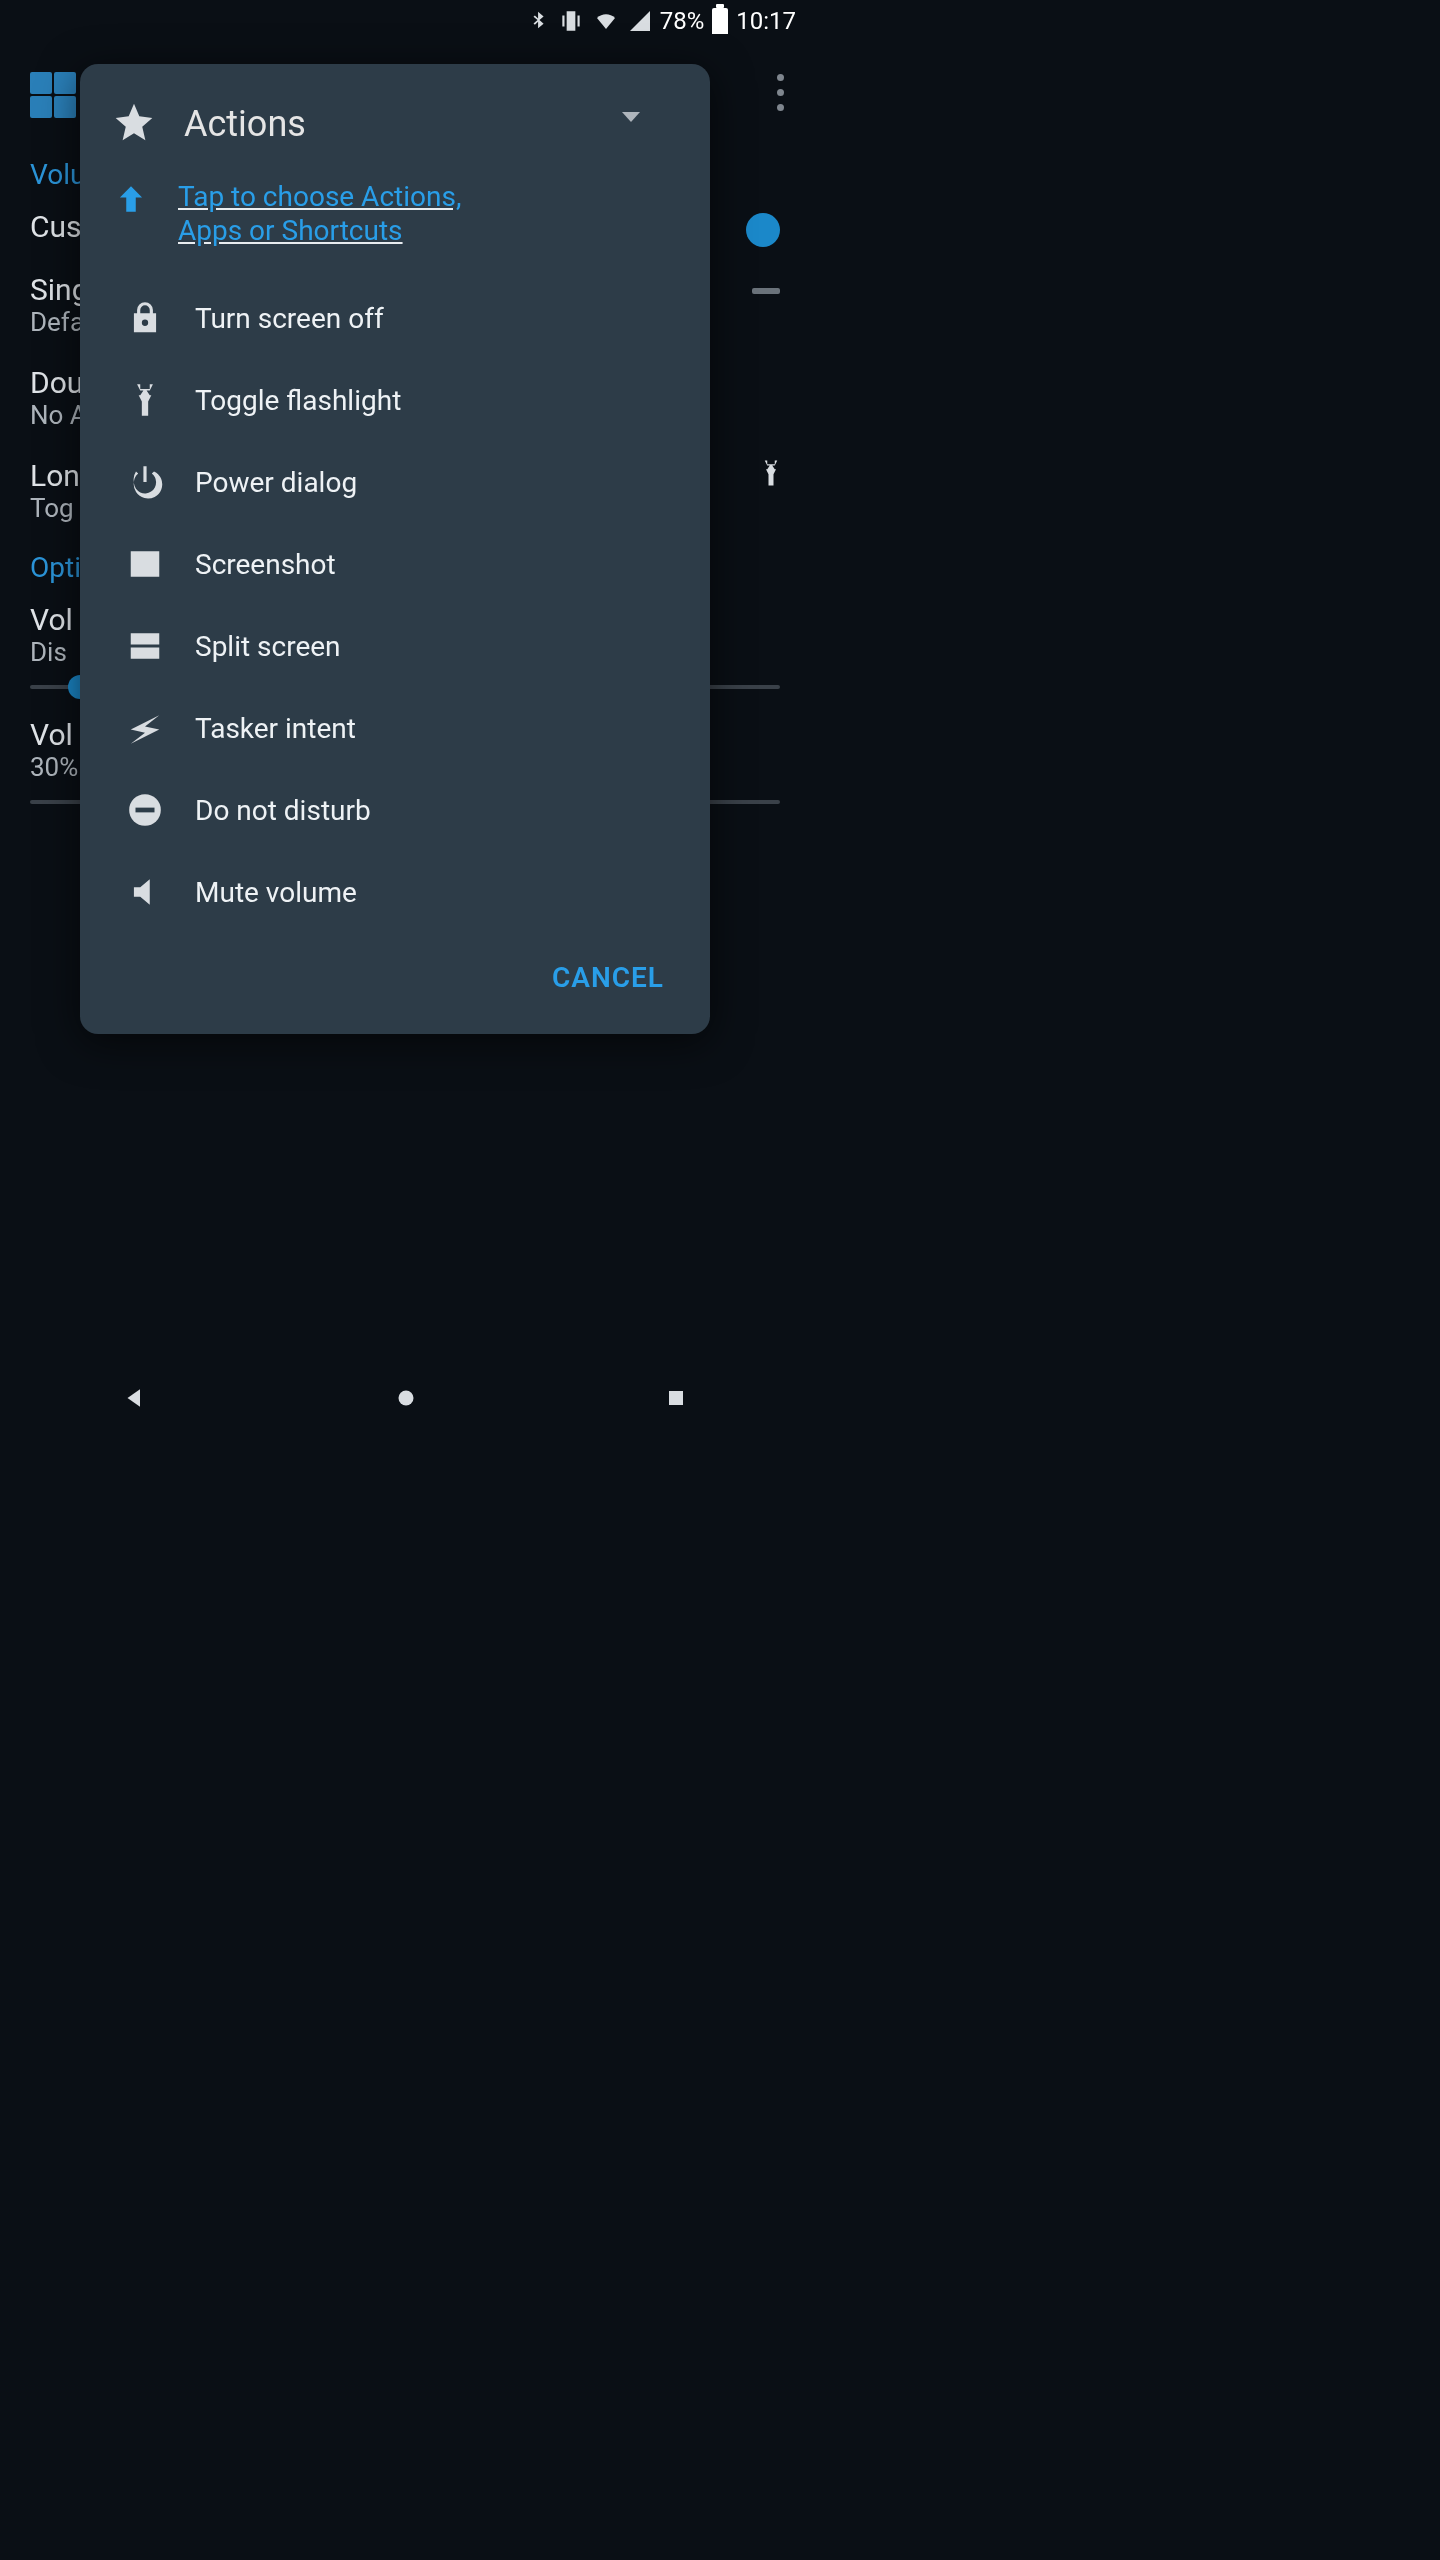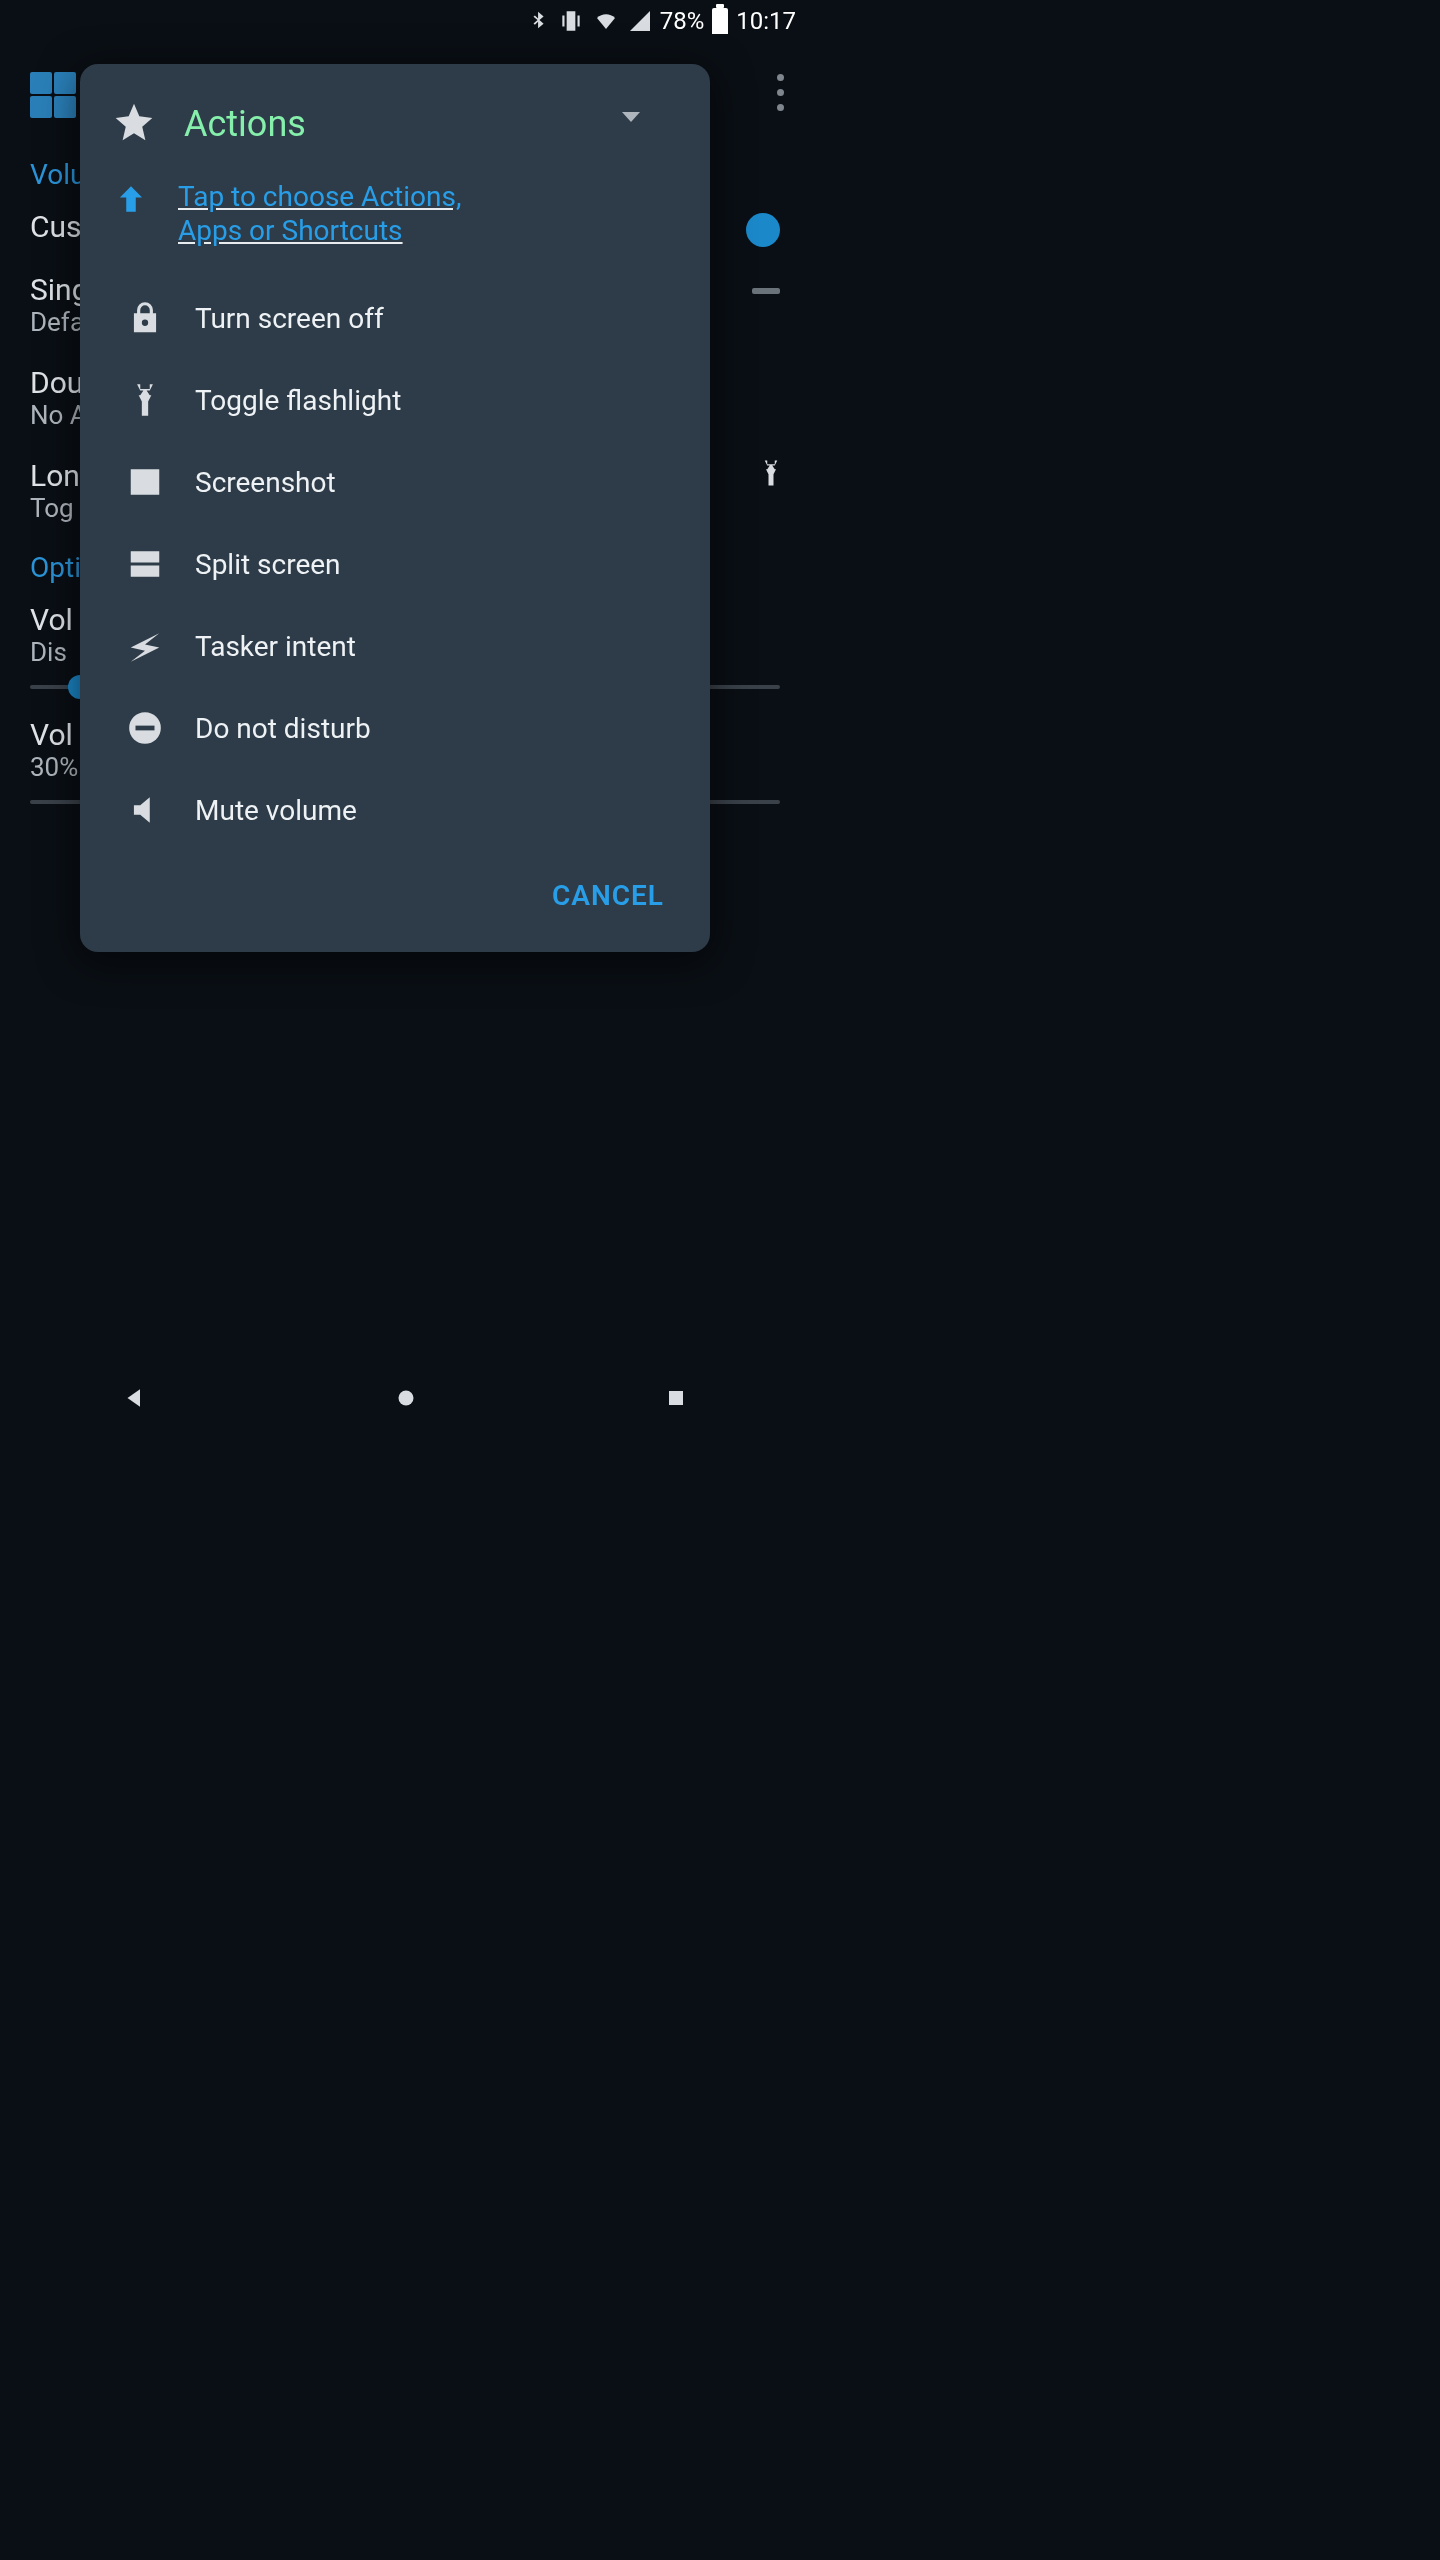--- a/index.html
+++ b/index.html
@@ -56,21 +56,21 @@
   }
   .dialog-head {
     display:flex; align-items:center; gap:28px;
     padding:4px 32px 26px 32px;
     position:relative;
   }
   .dialog-head .caret {
     position:absolute; right:70px; top:16px;
     width:0;height:0;border-left:9px solid transparent;border-right:9px solid transparent;border-top:10px solid #aeb5bc;
   }
-  .dialog-head-title { color:#86efac; font-size:36px; }
+  .dialog-head-title { color:#e5e5e5; font-size:36px; }
   .dialog-subhead {
     display:flex; align-items:flex-start; gap:28px;
     padding:6px 32px 30px 32px;
     text-decoration:underline;
   }
   .dialog-subhead .hint { color:#299ee8; font-size:28px; line-height:1.2; max-width:300px;}
   .action-list { display:flex; flex-direction:column; }
   .action-item {
     display:flex; align-items:center; gap:28px;
     padding:22px 43px;
@@ -259,20 +259,28 @@
         <span class="icon-slot">
           <svg width="38" height="38" viewBox="0 0 24 24">
             <use href="#i-flash"></use>
           </svg>
         </span>
         <span class="label">Toggle flashlight</span>
       </div>
       <div class="action-item">
         <span class="icon-slot">
           <svg width="38" height="38" viewBox="0 0 24 24">
+            <use href="#i-power"></use>
+          </svg>
+        </span>
+        <span class="label">Power dialog</span>
+      </div>
+      <div class="action-item">
+        <span class="icon-slot">
+          <svg width="38" height="38" viewBox="0 0 24 24">
             <use href="#i-image"></use>
           </svg>
         </span>
         <span class="label">Screenshot</span>
       </div>
       <div class="action-item">
         <span class="icon-slot">
           <svg width="38" height="38" viewBox="0 0 24 24">
             <use href="#i-split"></use>
           </svg>

